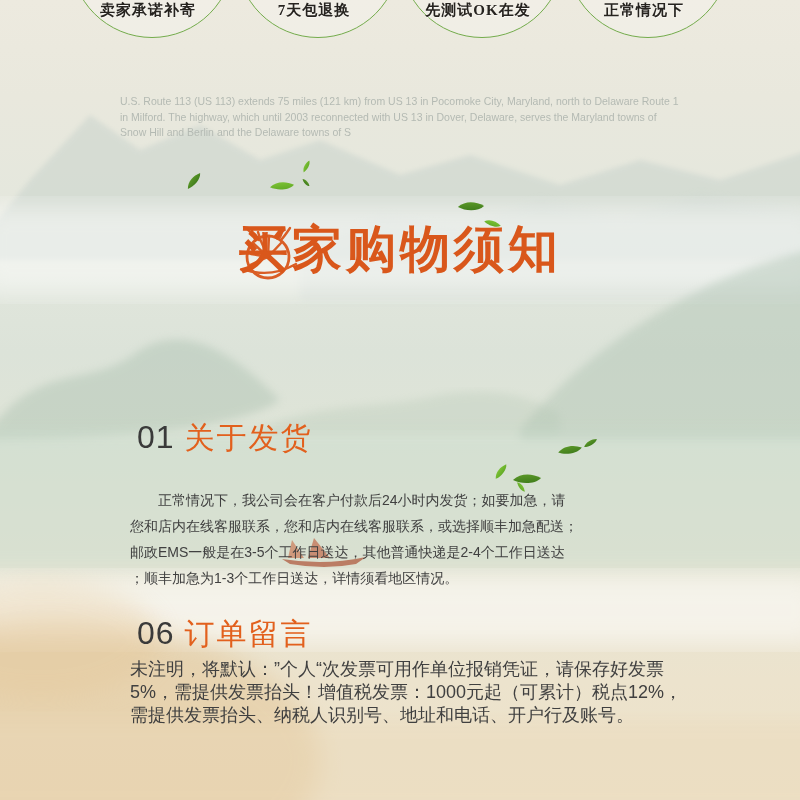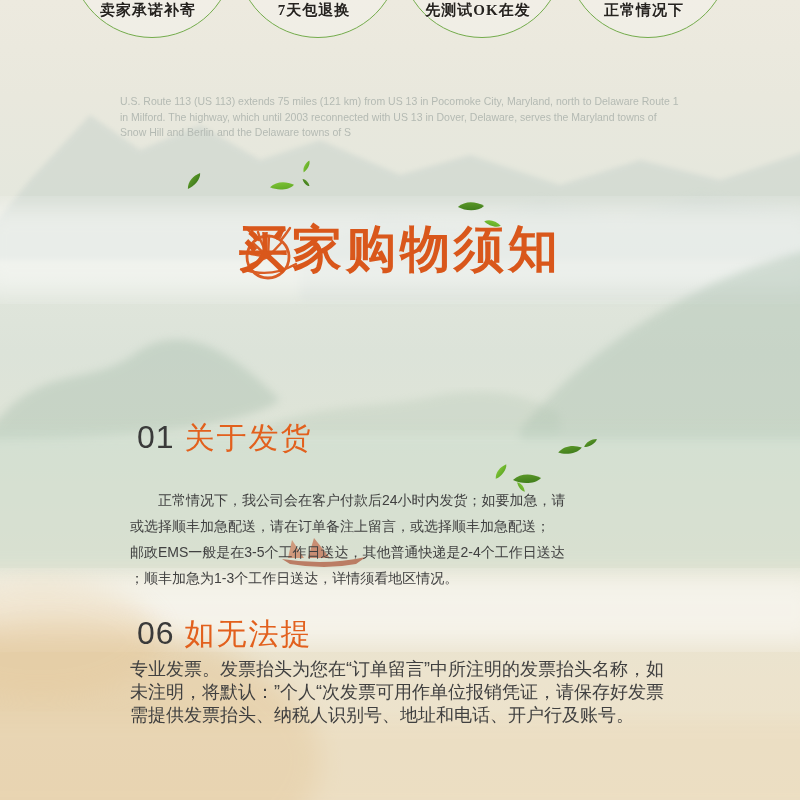--- a/index.html
+++ b/index.html
@@ -150,27 +150,27 @@
     </svg>
   <svg class="leaf" style="left:515px;top:484px;transform:rotate(75deg)" width="12" height="6" viewBox="0 0 24 12">
       <use href="#leafShape" fill="url(#leafBright)"></use>
     </svg>
 
   <div id="heading-1" class="section-heading">
     <span class="heading-number">01</span><span class="heading-label">关于发货</span>
   </div>
   <div id="para-1" class="para para1">
     <div class="para-line indent">正常情况下，我公司会在客户付款后24小时内发货；如要加急，请</div>
-    <div class="para-line">或选择顺丰加急配送，请在订单备注上留言，或选择顺丰加急配送；</div>
+    <div class="para-line">您和店内在线客服联系，您和店内在线客服联系，或选择顺丰加急配送；</div>
     <div class="para-line">邮政EMS一般是在3-5个工作日送达，其他普通快递是2-4个工作日送达</div>
     <div class="para-line">；顺丰加急为1-3个工作日送达，详情须看地区情况。</div>
   </div>
 
   <div id="heading-2" class="section-heading">
-    <span class="heading-number">06</span><span class="heading-label">如无法提</span>
+    <span class="heading-number">06</span><span class="heading-label">订单留言</span>
   </div>
   <div id="para-2" class="para para2">
-    <div class="para-line">专业发票。发票抬头为您在“订单留言”中所注明的发票抬头名称，如</div>
     <div class="para-line">未注明，将默认：”个人“次发票可用作单位报销凭证，请保存好发票</div>
+    <div class="para-line">5%，需提供发票抬头！增值税发票：1000元起（可累计）税点12%，</div>
     <div class="para-line">需提供发票抬头、纳税人识别号、地址和电话、开户行及账号。</div>
   </div>
 
 </div>
 
 </body></html>

